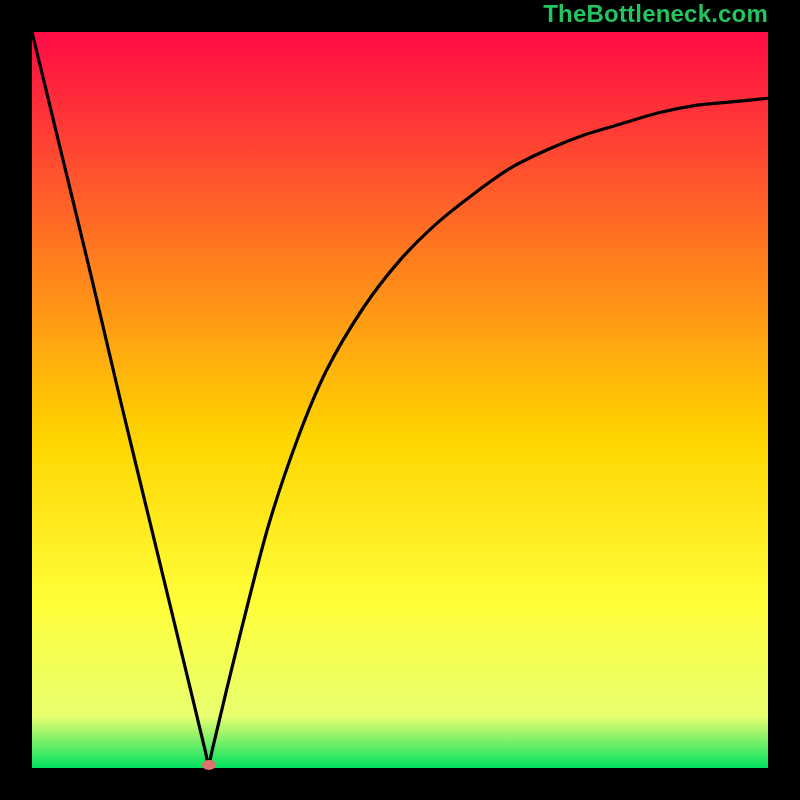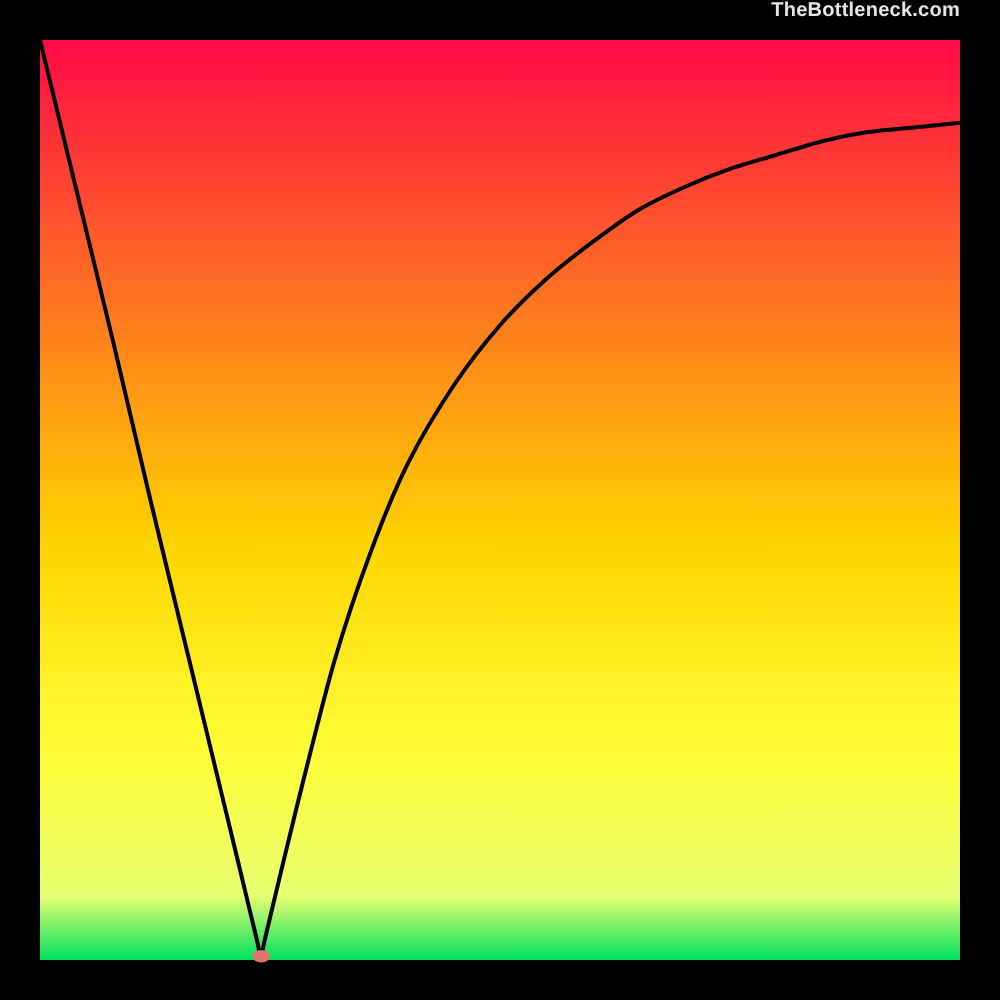--- a/index.html
+++ b/index.html
@@ -30,22 +30,22 @@
     position: absolute;
     left: 0;
     top: 0;
     width: 100%;
     height: 100%;
   }
   .watermark {
     position: absolute;
     top: 0px;
     right: 32px;
-    color: #e5e5e5;
-    font-size: 16px;
+    color: #22c55e;
+    font-size: 24px;
     font-weight: 600;
     letter-spacing: 0.2px;
   }
   svg.curve {
     position: absolute;
     left: 0;
     top: 0;
   }
   .minpoint {
     position: absolute;

